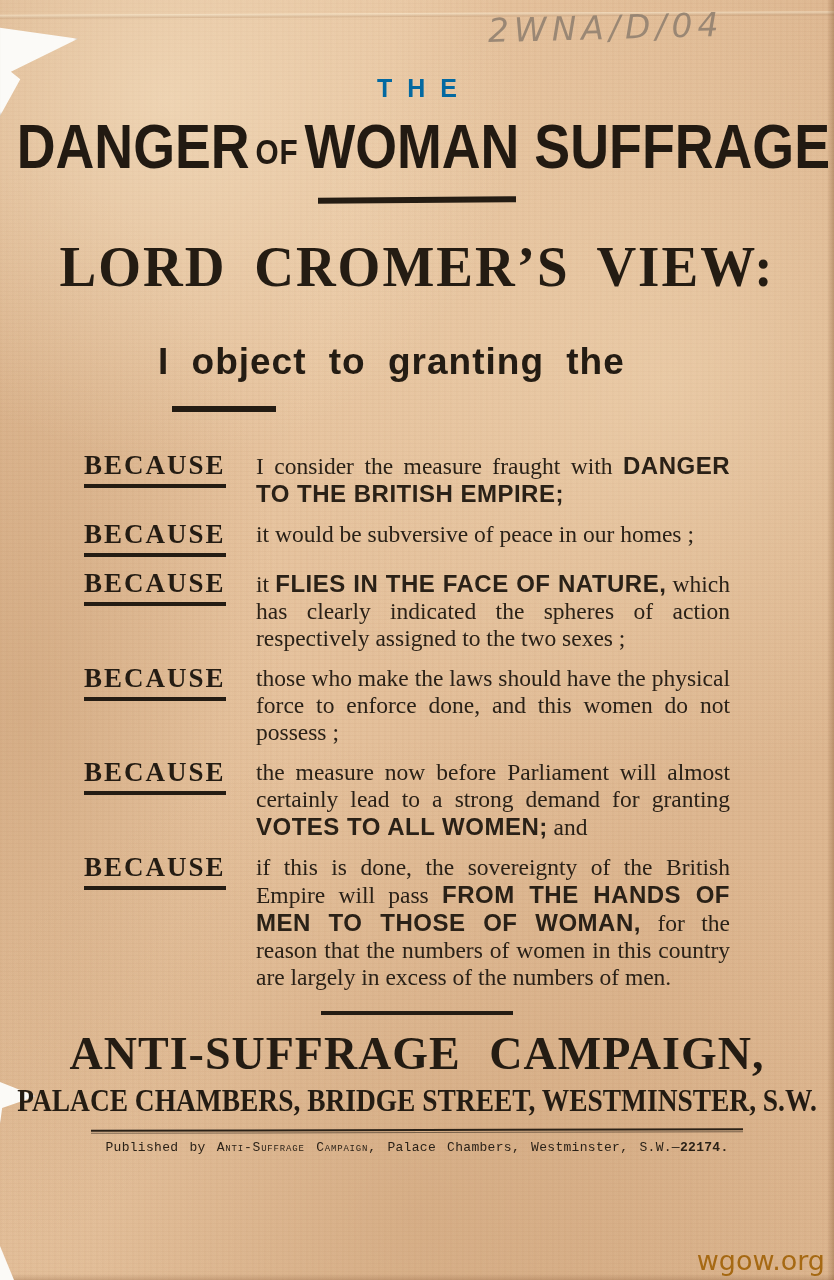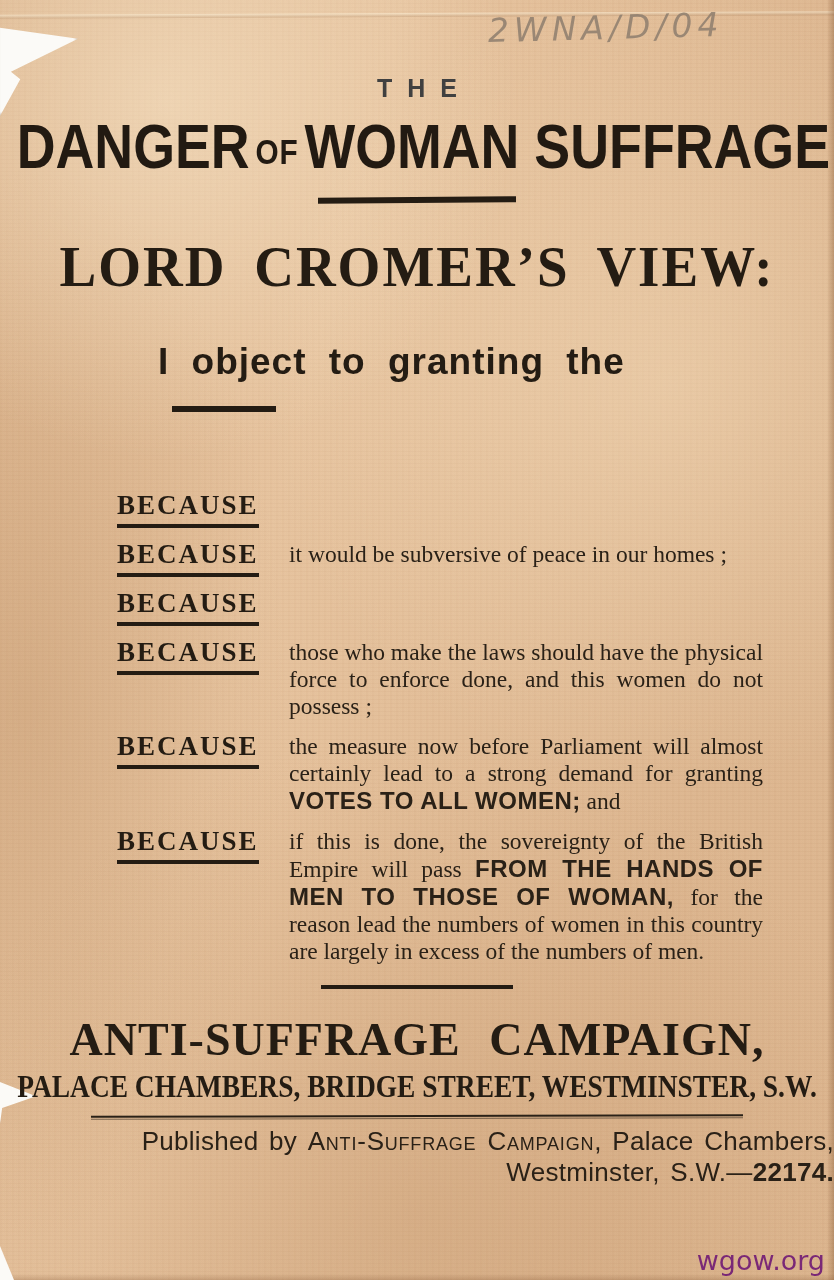--- a/index.html
+++ b/index.html
@@ -92,21 +92,21 @@
     padding-top: 74px;
   }
 
   .supertitle {
     text-align: center;
     font-family: "Liberation Sans", sans-serif;
     font-weight: 700;
     font-size: 25px;
     letter-spacing: 15px;
     text-indent: 15px;
-    color: #404040;
+    color: #0369a1;
   }
 
   .main-title {
     margin-top: 7px;
     text-align: center;
     font-family: "Liberation Sans", sans-serif;
     font-weight: 700;
     font-size: 56px;
     letter-spacing: 0px;
     color: #221a12;
@@ -157,22 +157,22 @@
     display: inline-block;
     width: 104px;
     height: 6px;
     background: #241c13;
     vertical-align: 9px;
     margin-left: 14px;
   }
 
   
   .reasons {
-    margin-top: 60px;
-    padding-left: 117px;
+    margin-top: 20px;
+    padding-left: 84px;
     padding-right: 78px;
   }
   .reason {
     display: flex;
     align-items: flex-start;
     margin-bottom: 13px;
   }
   .reason-label-col {
     width: 172px;
     flex: 0 0 172px;
@@ -206,21 +206,21 @@
   }
 
   
   .rule-mid {
     width: 192px;
     height: 4px;
     background: #241c13;
     margin: 20px auto 0 auto;
   }
   .org-line {
-    margin-top: 24px;
+    margin-top: 12px;
     text-align: center;
     font-family: "Liberation Serif", serif;
     font-weight: 700;
     font-size: 46px;
     letter-spacing: 1px;
     word-spacing: 16px;
     color: #241c13;
     white-space: nowrap;
   }
   .address-line {
@@ -237,38 +237,38 @@
   .rule-double {
     width: 652px;
     margin: 12px auto 0 auto;
     height: 4px;
     border-top: 2px solid #2a2117;
     border-bottom: 1px solid rgba(42,33,23,0.55);
     transform: rotate(-0.15deg);
   }
   .published-line {
     margin-top: 7px;
-    text-align: right;
-    font-family: Liberation Sans, sans-serif;
-    font-size: 26px;
+    text-align: center;
+    font-family: Liberation Mono, monospace;
+    font-size: 13px;
     letter-spacing: 0.3px;
     word-spacing: 3px;
     color: #2a2117;
   }
   .seg-smallcaps { font-variant: small-caps; letter-spacing: 0.8px; }
   .seg-bold { font-weight: 700; }
 
   
   .watermark {
     position: absolute;
     right: 9px;
     bottom: 4px;
     font-family: "DejaVu Sans", sans-serif;
     font-size: 27px;
-    color: #701a75;
+    color: #a16207;
     opacity: 0.9;
   }
 </style>
 </head>
 <body>
 
 <div class="paper"></div>
 <div class="crease-top"></div>
 <div class="edge-right"></div>
 <div class="edge-bottom"></div>
@@ -291,54 +291,56 @@
   <div class="statement">
     <span>I object to granting the</span><br>
     <span class="dash-rule"></span>
   </div>
 
   <div class="reasons">
     <div class="reason">
       <div class="reason-label-col">
         <span class="because">BECAUSE</span>
       </div>
+      <div class="reason-text"><span class="seg-serif">I consider the measure fraught with </span><span class="seg-sans">DANGER TO THE BRITISH EMPIRE;</span></div>
     </div>
 
     <div class="reason">
       <div class="reason-label-col">
         <span class="because">BECAUSE</span>
       </div>
       <div class="reason-text"><span class="seg-serif">it would be subversive of peace in our homes ;</span></div>
     </div>
 
     <div class="reason">
       <div class="reason-label-col">
         <span class="because">BECAUSE</span>
       </div>
+      <div class="reason-text"><span class="seg-serif">it </span><span class="seg-sans">FLIES IN THE FACE OF NATURE,</span><span class="seg-serif"> which has clearly indicated the spheres of action respectively assigned to the two sexes ;</span></div>
     </div>
 
     <div class="reason">
       <div class="reason-label-col">
         <span class="because">BECAUSE</span>
       </div>
       <div class="reason-text"><span class="seg-serif">those who make the laws should have the physical force to enforce done, and this women do not possess ;</span></div>
     </div>
 
     <div class="reason">
       <div class="reason-label-col">
         <span class="because">BECAUSE</span>
       </div>
       <div class="reason-text"><span class="seg-serif">the measure now before Parliament will almost certainly lead to a strong demand for granting </span><span class="seg-sans">VOTES TO ALL WOMEN;</span><span class="seg-serif"> and</span></div>
     </div>
 
     <div class="reason">
       <div class="reason-label-col">
         <span class="because">BECAUSE</span>
       </div>
-      <div class="reason-text"><span class="seg-serif">if this is done, the sovereignty of the British Empire will pass </span><span class="seg-sans">FROM THE HANDS OF MEN TO THOSE OF WOMAN,</span><span class="seg-serif"> for the reason lead the numbers of women in this country are largely in excess of the numbers of men.</span></div>
+      <div class="reason-text"><span class="seg-serif">if this is done, the sovereignty of the British Empire will pass </span><span class="seg-sans">FROM THE HANDS OF MEN TO THOSE OF WOMAN,</span><span class="seg-serif"> for the reason that the numbers of women in this country are largely in excess of the numbers of men.</span></div>
     </div>
   </div>
 
   <div class="rule-mid"></div>
 
   <div class="org-line">ANTI-SUFFRAGE CAMPAIGN,</div>
 
   <div class="address-line">PALACE CHAMBERS, BRIDGE STREET, WESTMINSTER, S.W.</div>
 
   <div class="rule-double"></div>

